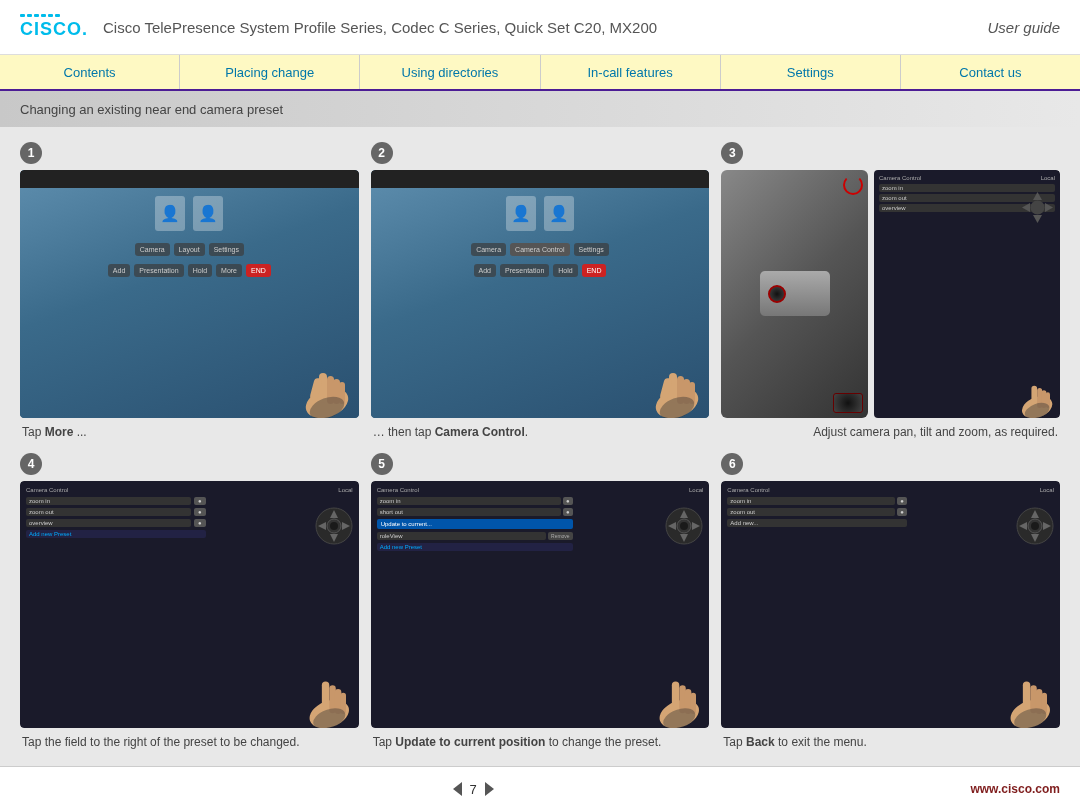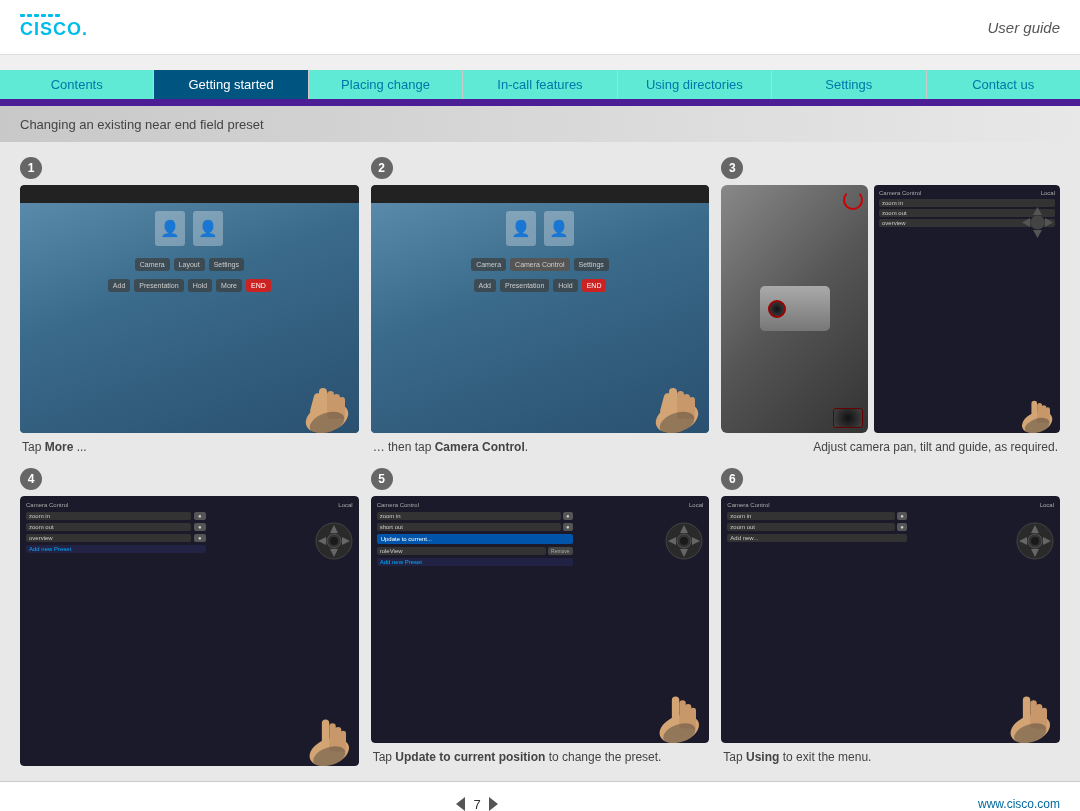--- a/index.html
+++ b/index.html
@@ -54,24 +54,23 @@
     }
     .header-right {
       font-size: 15px;
       color: #555;
       font-style: italic;
     }
 
     
     .nav {
       display: flex;
-      background: #5eead4;
-      border-bottom: 7px solid #4c1d95;
+      background: #fef9c3;
+      border-bottom: 2px solid #4c1d95;
       height: 36px;
-      margin-top: 15px;
     }
     .nav-item {
       flex: 1;
       display: flex;
       align-items: center;
       justify-content: center;
       font-size: 13px;
       color: #0077aa;
       cursor: pointer;
       border-right: 1px solid #ccc;
@@ -235,22 +234,22 @@
       border-top: 7px solid transparent;
       border-bottom: 7px solid transparent;
       border-left: 9px solid #555;
     }
     .footer-page {
       font-size: 13px;
       color: #333;
     }
     .footer-right {
       font-size: 12px;
-      color: #0369a1;
-      font-weight: normal;
+      color: #7f1d1d;
+      font-weight: bold;
       margin-left: 44px;
     }
 
     
     .hand-svg {
       position: absolute;
       bottom: 0;
       right: 0;
       width: 70px;
       height: 70px;
@@ -266,36 +265,36 @@
       <div class="cisco-logo-dots">
         <div class="cisco-logo-dot"></div>
         <div class="cisco-logo-dot"></div>
         <div class="cisco-logo-dot"></div>
         <div class="cisco-logo-dot"></div>
         <div class="cisco-logo-dot"></div>
         <div class="cisco-logo-dot"></div>
       </div>
       <div class="cisco-logo-text">CISCO.</div>
     </div>
+    <span class="header-title">Cisco TelePresence System Profile Series, Codec C Series, Quick Set C20, MX200</span>
   </div>
   <div class="header-right">User guide</div>
 </div>
 
 <nav class="nav">
   <div class="nav-item">Contents</div>
-  <div class="nav-item active">Getting started</div>
   <div class="nav-item">Placing change</div>
+  <div class="nav-item">Using directories</div>
   <div class="nav-item">In-call features</div>
-  <div class="nav-item">Using directories</div>
   <div class="nav-item">Settings</div>
   <div class="nav-item">Contact us</div>
 </nav>
 
 <div class="page-title-bar">
-  <span>Changing an existing near end field preset</span>
+  <span>Changing an existing near end camera preset</span>
 </div>
 
 <div class="main-content">
   <div class="steps-grid">
 
     <div class="step-cell">
       <div class="step-number">1</div>
       <div class="step-image">
         <div class="tablet-screen">
           <div class="tablet-ui">
@@ -402,21 +401,21 @@
           <svg style="position:absolute; bottom:0; right:0; width:50px; height:50px;" viewBox="0 0 70 70">
             <ellipse cx="38" cy="55" rx="22" ry="14" fill="#d4a574" transform="rotate(-20,38,55)"></ellipse>
             <rect x="30" y="25" width="8" height="30" rx="4" fill="#d4a574"></rect>
             <rect x="38" y="28" width="7" height="28" rx="3.5" fill="#c8976a"></rect>
             <rect x="44" y="31" width="7" height="25" rx="3.5" fill="#c8976a"></rect>
             <rect x="50" y="34" width="6" height="22" rx="3" fill="#c8976a"></rect>
             <ellipse cx="38" cy="60" rx="18" ry="10" fill="#333" transform="rotate(-20,38,60)" opacity="0.4"></ellipse>
           </svg>
         </div>
       </div>
-      <div class="step-caption" style="text-align:right;">Adjust camera pan, tilt and guide, as required.</div>
+      <div class="step-caption" style="text-align:right;">Adjust camera pan, tilt and zoom, as required.</div>
     </div>
 
     <div class="step-cell">
       <div class="step-number">4</div>
       <div class="step-image">
         <div style="width:100%; height:100%; background:#1a1a2a; border-radius:4px; padding:6px; position:relative; overflow:hidden;">
           <div style="font-size:6px; color:#aaa; margin-bottom:4px; display:flex; justify-content:space-between;">
             <span>Camera Control</span>
               <span>Local</span>
           </div>
@@ -452,20 +451,21 @@
           <svg style="position:absolute; bottom:0; right:0; width:65px; height:65px;" viewBox="0 0 70 70">
             <ellipse cx="38" cy="55" rx="22" ry="14" fill="#d4a574" transform="rotate(-20,38,55)"></ellipse>
             <rect x="30" y="20" width="8" height="35" rx="4" fill="#d4a574"></rect>
             <rect x="38" y="24" width="7" height="30" rx="3.5" fill="#c8976a"></rect>
             <rect x="44" y="28" width="7" height="27" rx="3.5" fill="#c8976a"></rect>
             <rect x="50" y="32" width="6" height="23" rx="3" fill="#c8976a"></rect>
             <ellipse cx="38" cy="60" rx="18" ry="10" fill="#333" transform="rotate(-20,38,60)" opacity="0.4"></ellipse>
           </svg>
         </div>
       </div>
+      <div class="step-caption">Tap the field to the right of the preset to be changed.</div>
     </div>
 
     <div class="step-cell">
       <div class="step-number">5</div>
       <div class="step-image">
         <div style="width:100%; height:100%; background:#1a1a2a; border-radius:4px; padding:6px; position:relative; overflow:hidden;">
           <div style="font-size:6px; color:#aaa; margin-bottom:4px; display:flex; justify-content:space-between;">
             <span>Camera Control</span>
               <span>Local</span>
           </div>
@@ -544,21 +544,21 @@
           <svg style="position:absolute; bottom:0; right:0; width:65px; height:65px;" viewBox="0 0 70 70">
             <ellipse cx="38" cy="55" rx="22" ry="14" fill="#d4a574" transform="rotate(-20,38,55)"></ellipse>
             <rect x="30" y="20" width="8" height="35" rx="4" fill="#d4a574"></rect>
             <rect x="38" y="24" width="7" height="30" rx="3.5" fill="#c8976a"></rect>
             <rect x="44" y="28" width="7" height="27" rx="3.5" fill="#c8976a"></rect>
             <rect x="50" y="32" width="6" height="23" rx="3" fill="#c8976a"></rect>
             <ellipse cx="38" cy="60" rx="18" ry="10" fill="#333" transform="rotate(-20,38,60)" opacity="0.4"></ellipse>
           </svg>
         </div>
       </div>
-      <div class="step-caption">Tap <strong>Using</strong> to exit the menu.</div>
+      <div class="step-caption">Tap <strong>Back</strong> to exit the menu.</div>
     </div>
 
   </div>
 </div>
 
 <div class="footer">
   <div class="footer-left">
   </div>
   <div class="footer-center">
     <div class="footer-arrow left"></div>

